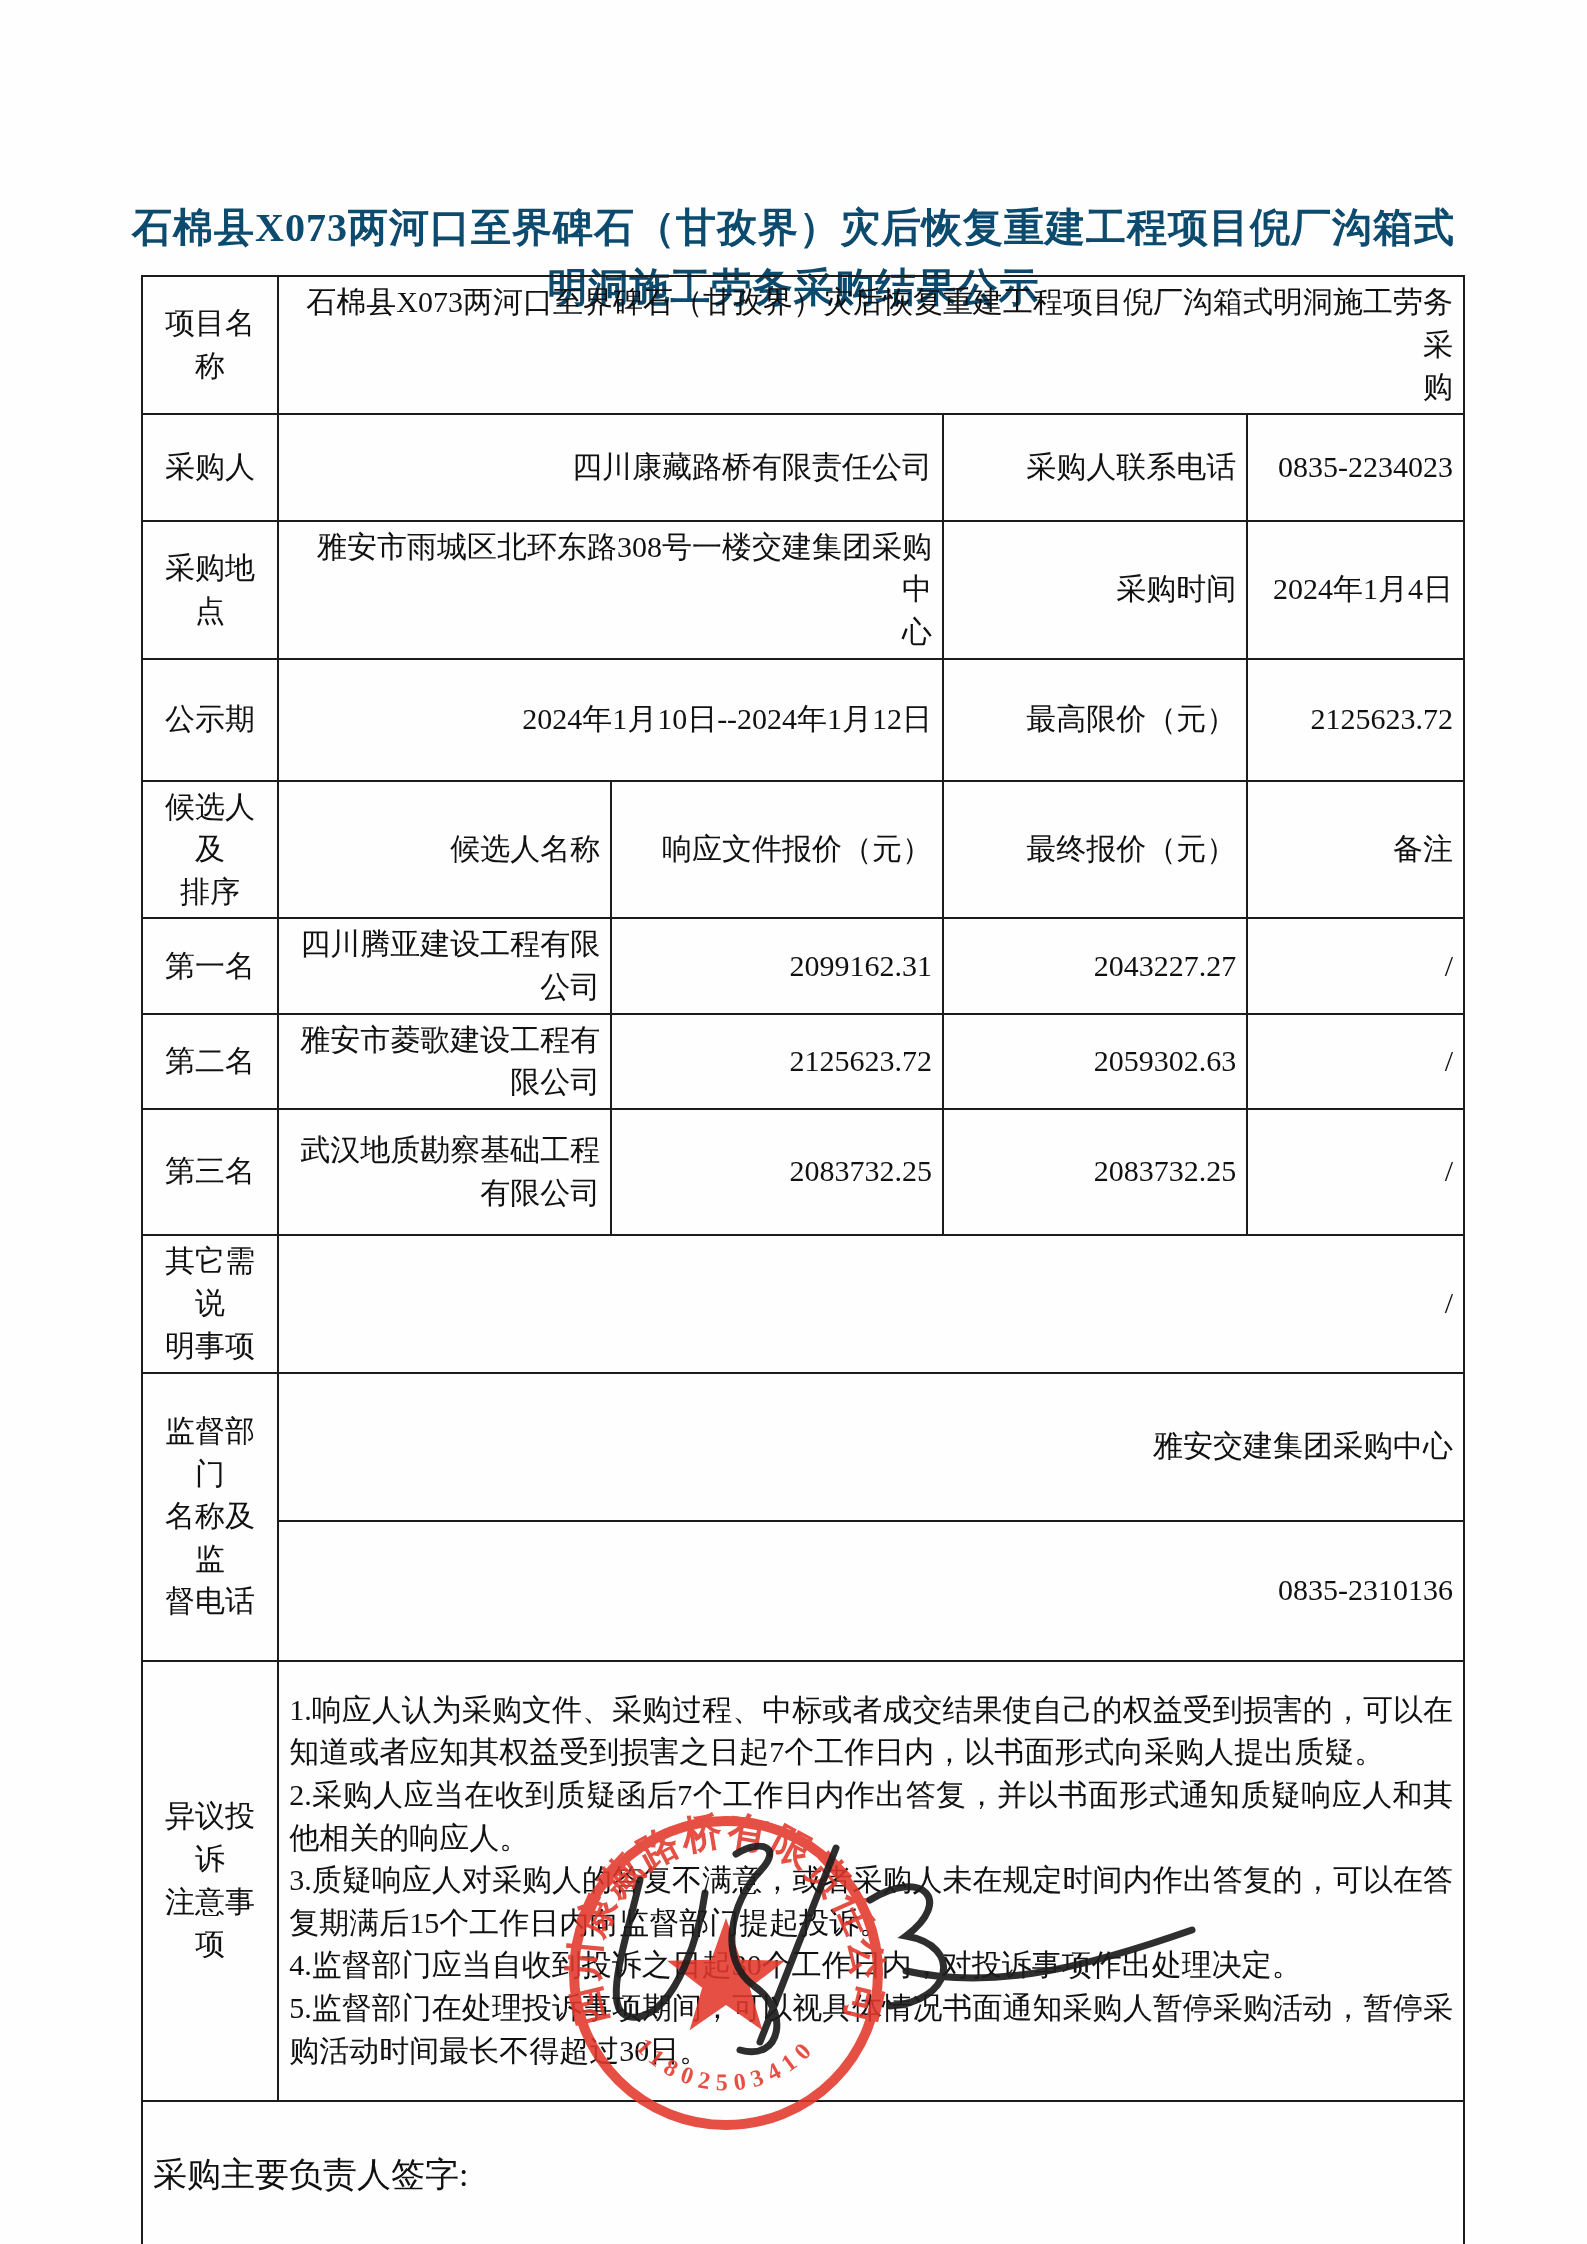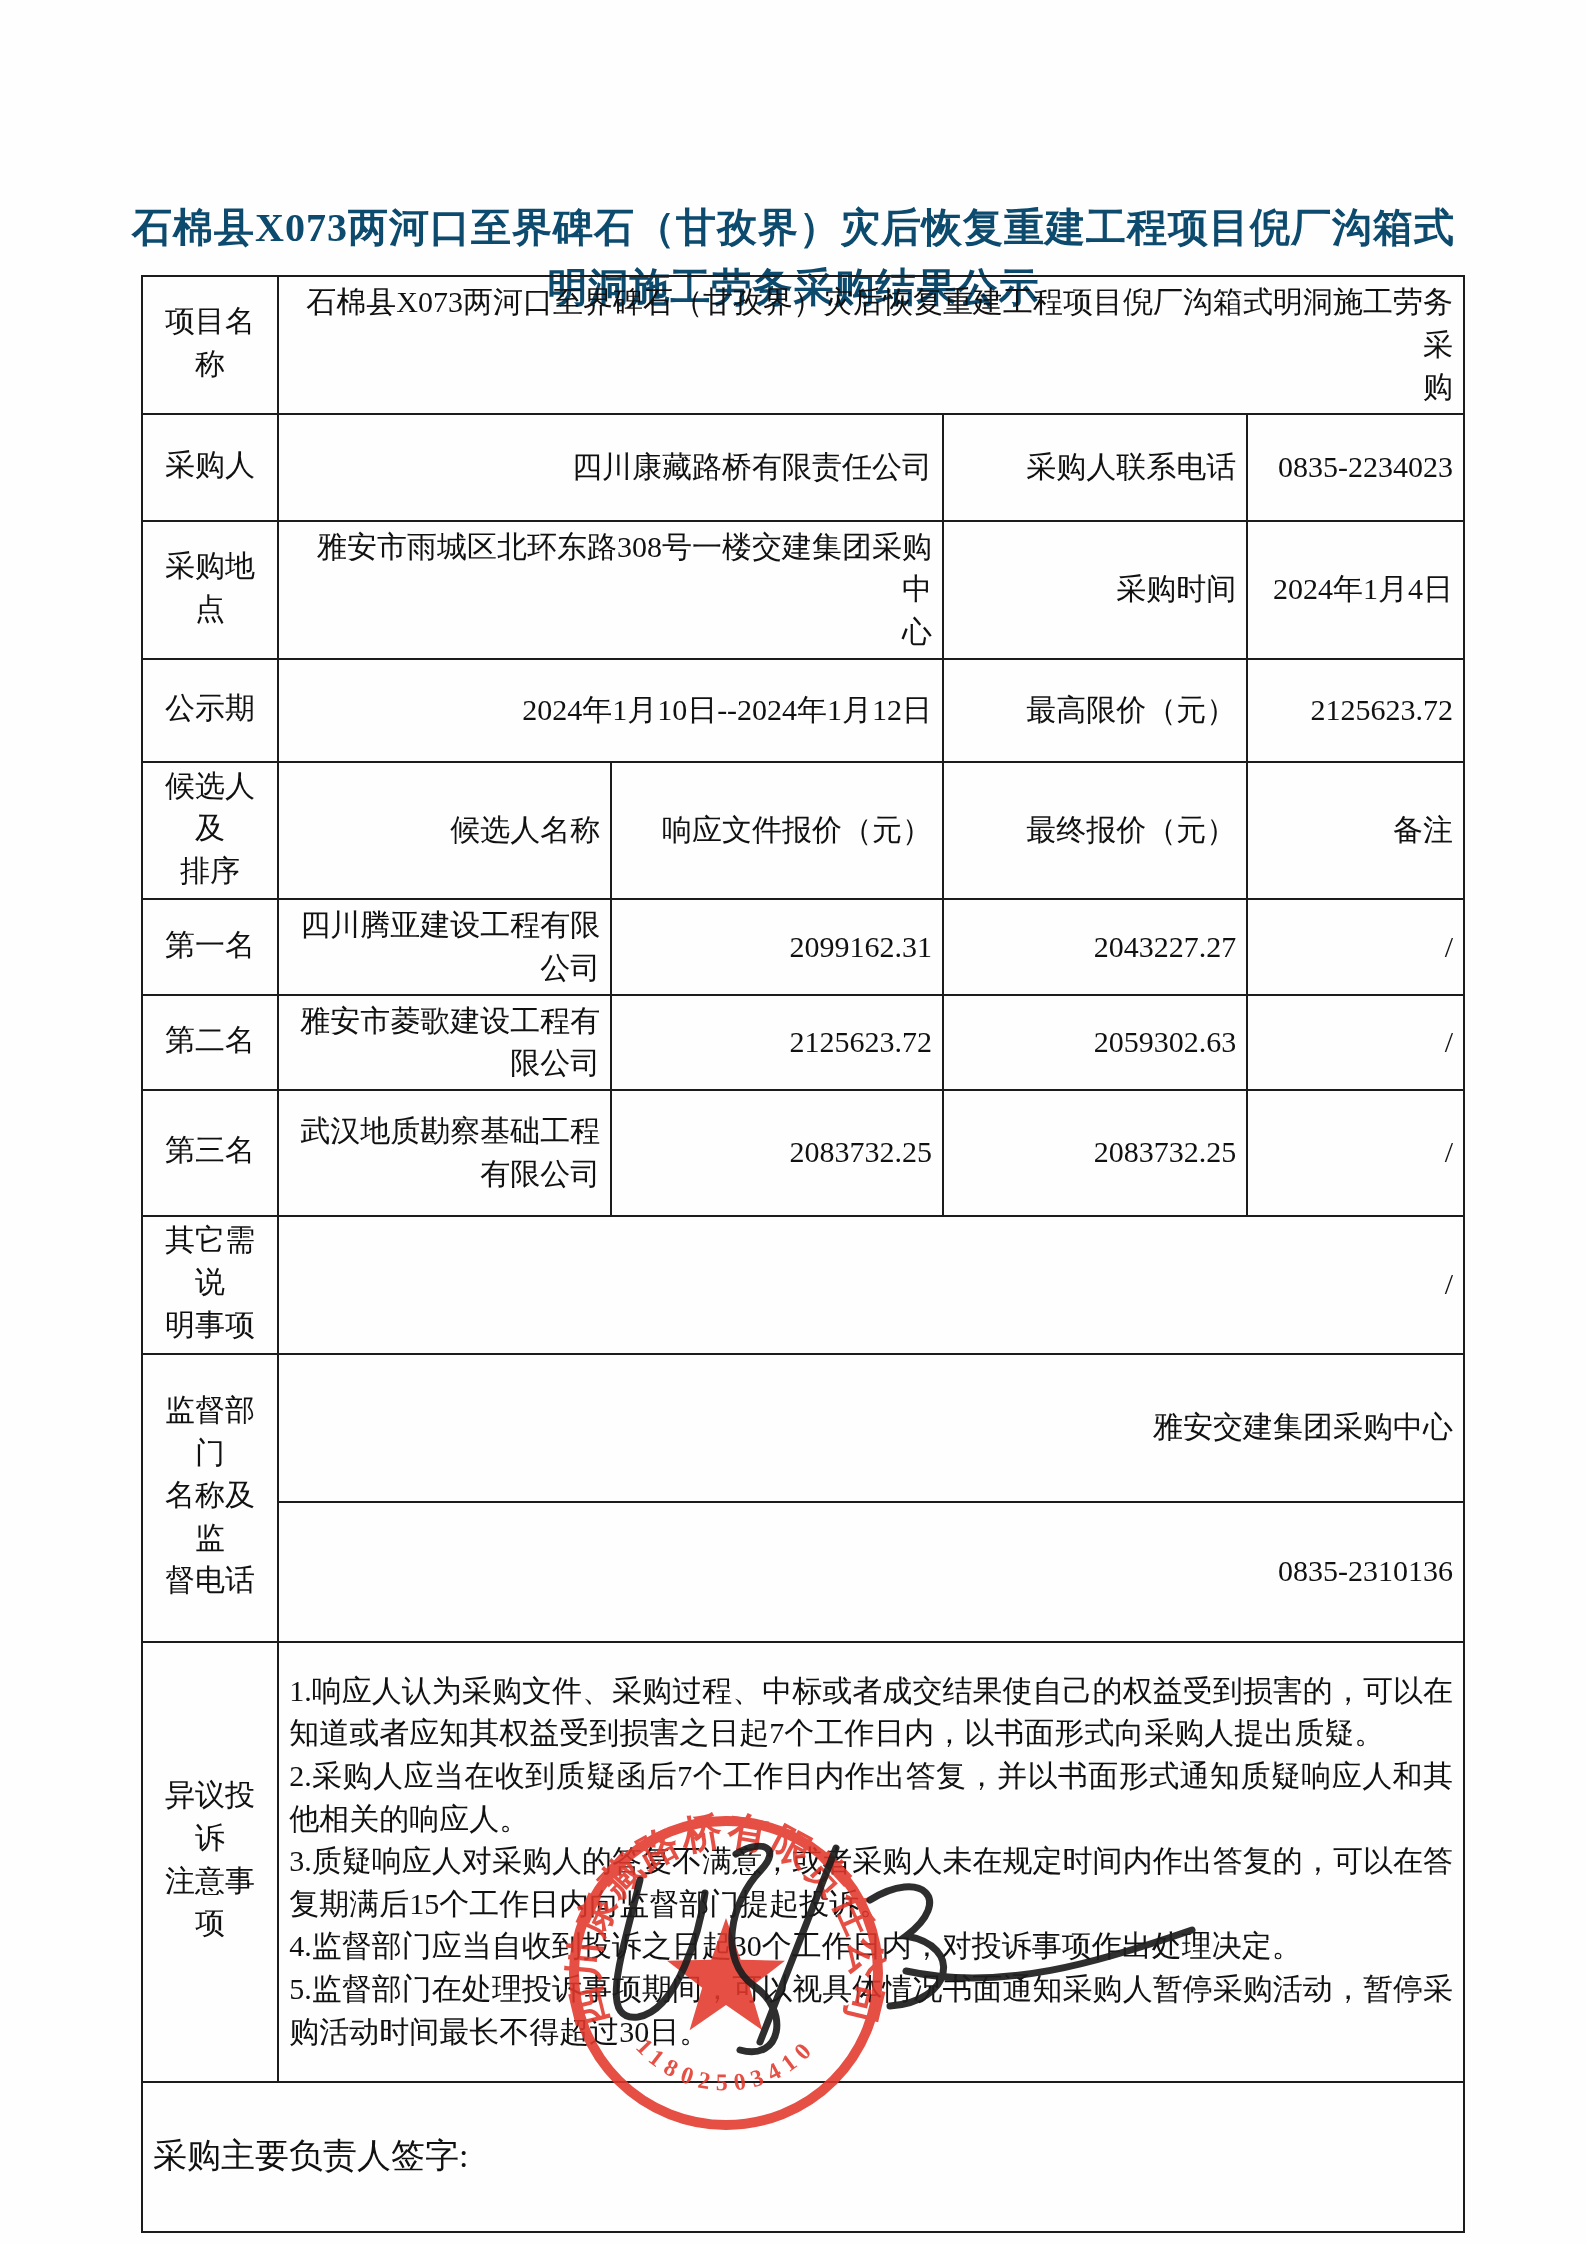--- a/index.html
+++ b/index.html
@@ -27,21 +27,21 @@
     table-layout:fixed;
     font-size:30px;
   }
   table.doc td{
     border:2.5px solid #1c1c1c;
     padding:4px 10px;
     vertical-align:middle;
     line-height:1.42;
     overflow:hidden;
   }
-  .lbl{ text-align:center; white-space:pre-line; padding:4px 6px;font-family:Liberation Mono, monospace; }
+  .lbl{ text-align:center; white-space:pre-line; padding:4px 6px; }
   .left{ text-align:right; padding-left:14px; }
   .center{ text-align:right; }
   .prewrap{ white-space:pre-line; }
   .objection{
     text-align:justify;
     padding:14px 16px;
     line-height:1.47;
     white-space:pre-line;
   }
   .sign-cell{ text-align:left; padding-left:16px; font-size:34px; }
@@ -83,21 +83,21 @@
     </tr>
 
     <tr style="height:115px">
       <td class="lbl">采购地点</td>
       <td class="left prewrap" colspan="2">雅安市雨城区北环东路308号一楼交建集团采购中
 心</td>
       <td class="center">采购时间</td>
       <td class="center">2024年1月4日</td>
     </tr>
 
-    <tr style="height:103px">
+    <tr style="height:122px">
       <td class="lbl">公示期</td>
       <td class="left" colspan="2">2024年1月10日--2024年1月12日</td>
       <td class="center">最高限价（元）</td>
       <td class="center">2125623.72</td>
     </tr>
 
     <tr style="height:96px">
       <td class="lbl">候选人及
 排序</td>
       <td class="center">候选人名称</td>

